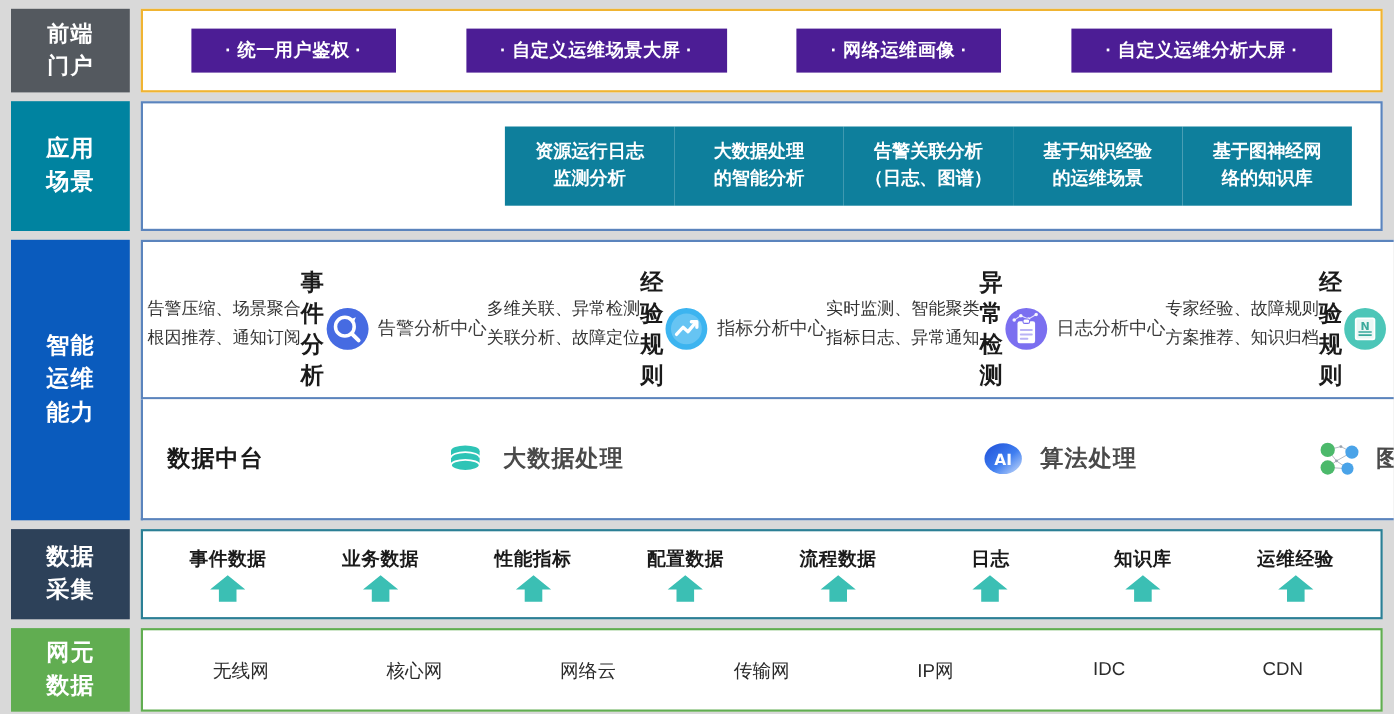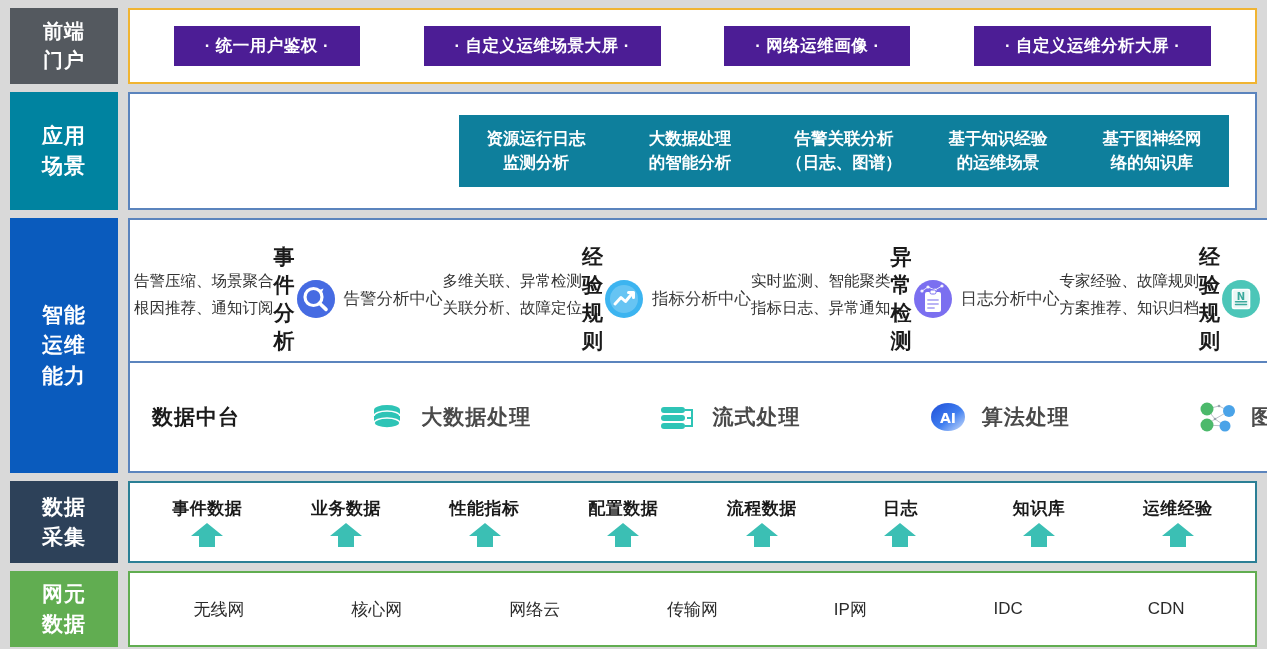--- a/index.html
+++ b/index.html
@@ -236,36 +236,20 @@
               <ellipse cx="22" cy="13" rx="13" ry="5" fill="#2ec4b6"></ellipse>
               <rect x="9" y="13" width="26" height="6" fill="#2ec4b6"></rect>
               <ellipse cx="22" cy="19" rx="13" ry="5" fill="#2ec4b6" stroke="#ffffff" stroke-width="1.6"></ellipse>
               <rect x="9" y="19" width="26" height="7" fill="#2ec4b6"></rect>
               <ellipse cx="22" cy="26" rx="13" ry="5" fill="#2ec4b6" stroke="#ffffff" stroke-width="1.6"></ellipse>
             </svg>
           </span>
           <span class="mlabel">大数据处理</span>
         </div>
         <div class="midsp"></div>
-        <div class="midgroup">
-          <span class="micon">
-            <svg viewBox="0 0 44 40" width="44" height="40">
-              <g fill="#2ec4b6">
-                <rect x="4" y="10" width="24" height="6" rx="3"></rect>
-                <rect x="4" y="18" width="24" height="6" rx="3"></rect>
-                <rect x="4" y="26" width="24" height="6" rx="3"></rect>
-              </g>
-              <g fill="none" stroke="#2ec4b6" stroke-width="2">
-                <path d="M28 13 h7 v8 h-5"></path>
-                <path d="M28 29 h7 v-8"></path>
-              </g>
-            </svg>
-          </span>
-          <span class="mlabel">流式处理</span>
-        </div>
         <div class="midsp"></div>
         <div class="midgroup">
           <span class="micon">
             <svg viewBox="0 0 44 40" width="44" height="40">
               <defs>
                 <linearGradient id="aig" x1="0" y1="0" x2="1" y2="1">
                   <stop offset="0%" stop-color="#1f4fd8"></stop>
                   <stop offset="55%" stop-color="#3f7ef0"></stop>
                   <stop offset="100%" stop-color="#cfe0fb"></stop>
                 </linearGradient>

